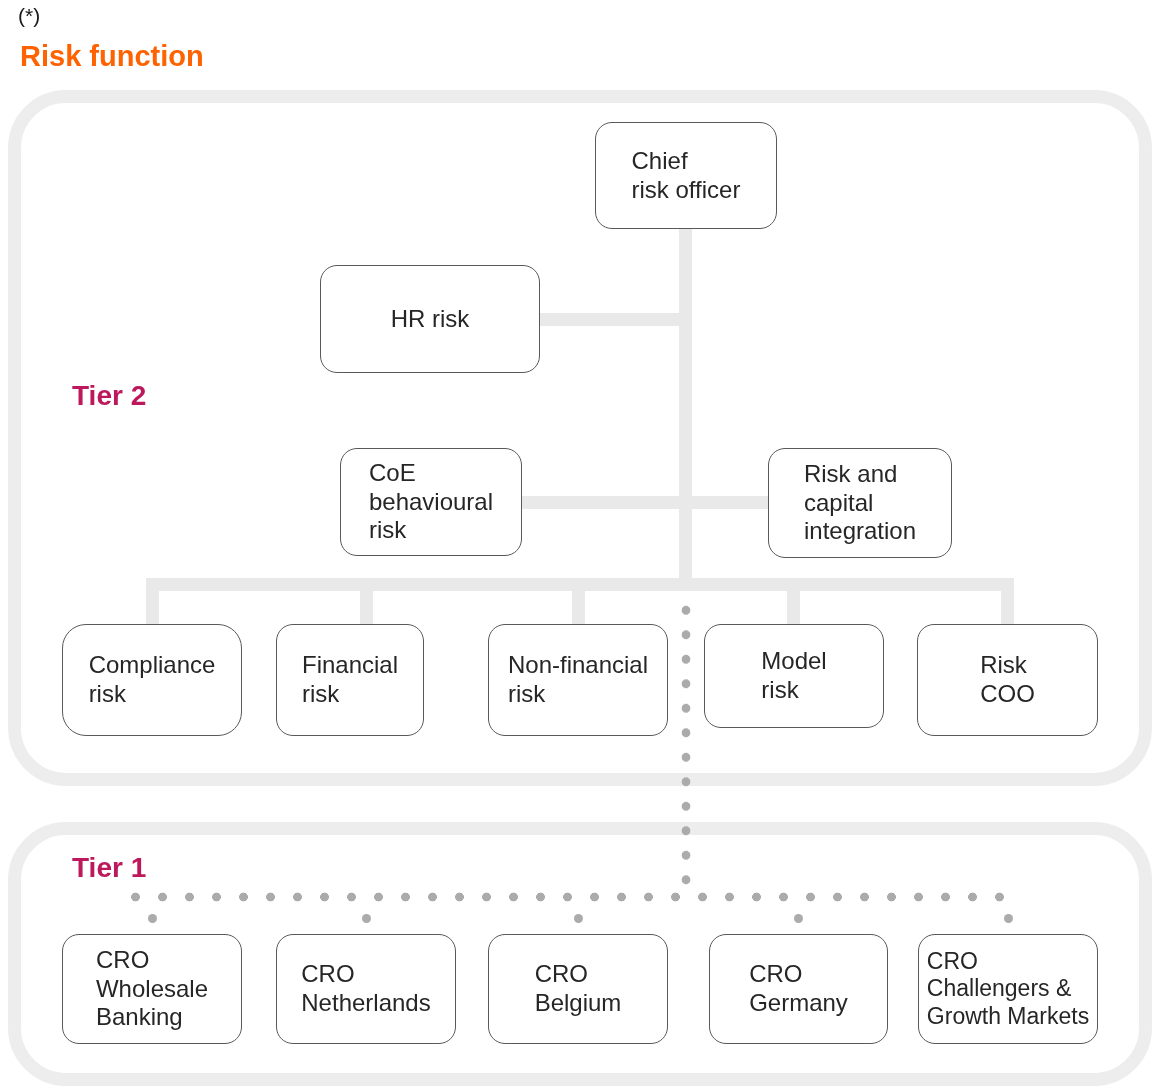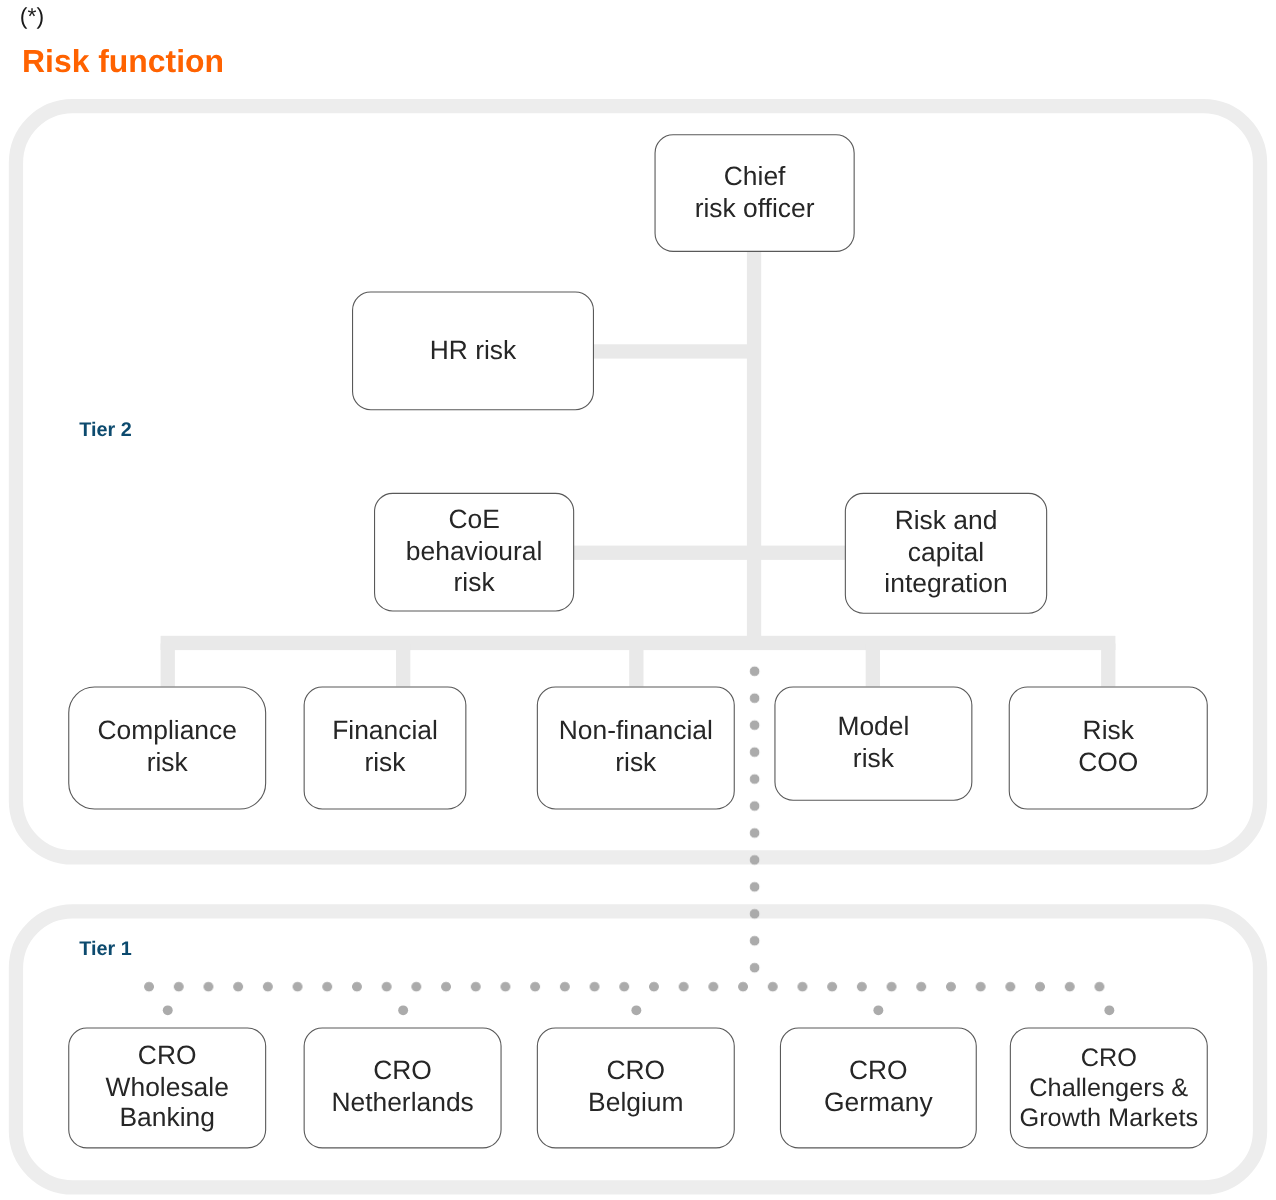--- a/index.html
+++ b/index.html
@@ -8,27 +8,27 @@
 
   
   .footnote{position:absolute;left:18px;top:4px;font-size:21px;color:#1a1a1a;}
   .title{position:absolute;left:20px;top:40px;font-size:29px;font-weight:bold;color:#FF6200;}
 
   
   .frame{position:absolute;box-sizing:border-box;border:13px solid #EDEDED;border-radius:58px;background:transparent;}
   .frame-tier2{left:8px;top:90px;width:1144px;height:696px;}
   .frame-tier1{left:8px;top:822px;width:1144px;height:264px;}
 
-  .tier-label{position:absolute;font-size:18px;font-weight:bold;color:#0c4a6e;}
+  .tier-label{position:absolute;font-size:28px;font-weight:bold;color:#be185d;}
   .tier2-label{left:72px;top:380px;}
   .tier1-label{left:72px;top:852px;}
 
   
   .node{position:absolute;box-sizing:border-box;background:#fff;border:1.5px solid #595959;border-radius:17px;
-        display:flex;align-items:center;justify-content:center;text-align:center;
+        display:flex;align-items:center;justify-content:center;
         white-space:pre-line;font-size:24px;line-height:1.2;color:#262626;}
 
   
   .conn{position:absolute;background:#E9E9E9;}
 
   
   .dots-v{position:absolute;width:10px;background-image:radial-gradient(circle,#ABABAB 4.1px,rgba(171,171,171,0) 4.7px);
           background-size:10px 24.5px;background-repeat:repeat-y;background-position:center top;}
   .dots-h{position:absolute;height:10px;background-image:radial-gradient(circle,#ABABAB 4.1px,rgba(171,171,171,0) 4.7px);
           background-size:27px 10px;background-repeat:repeat-x;background-position:left center;}

